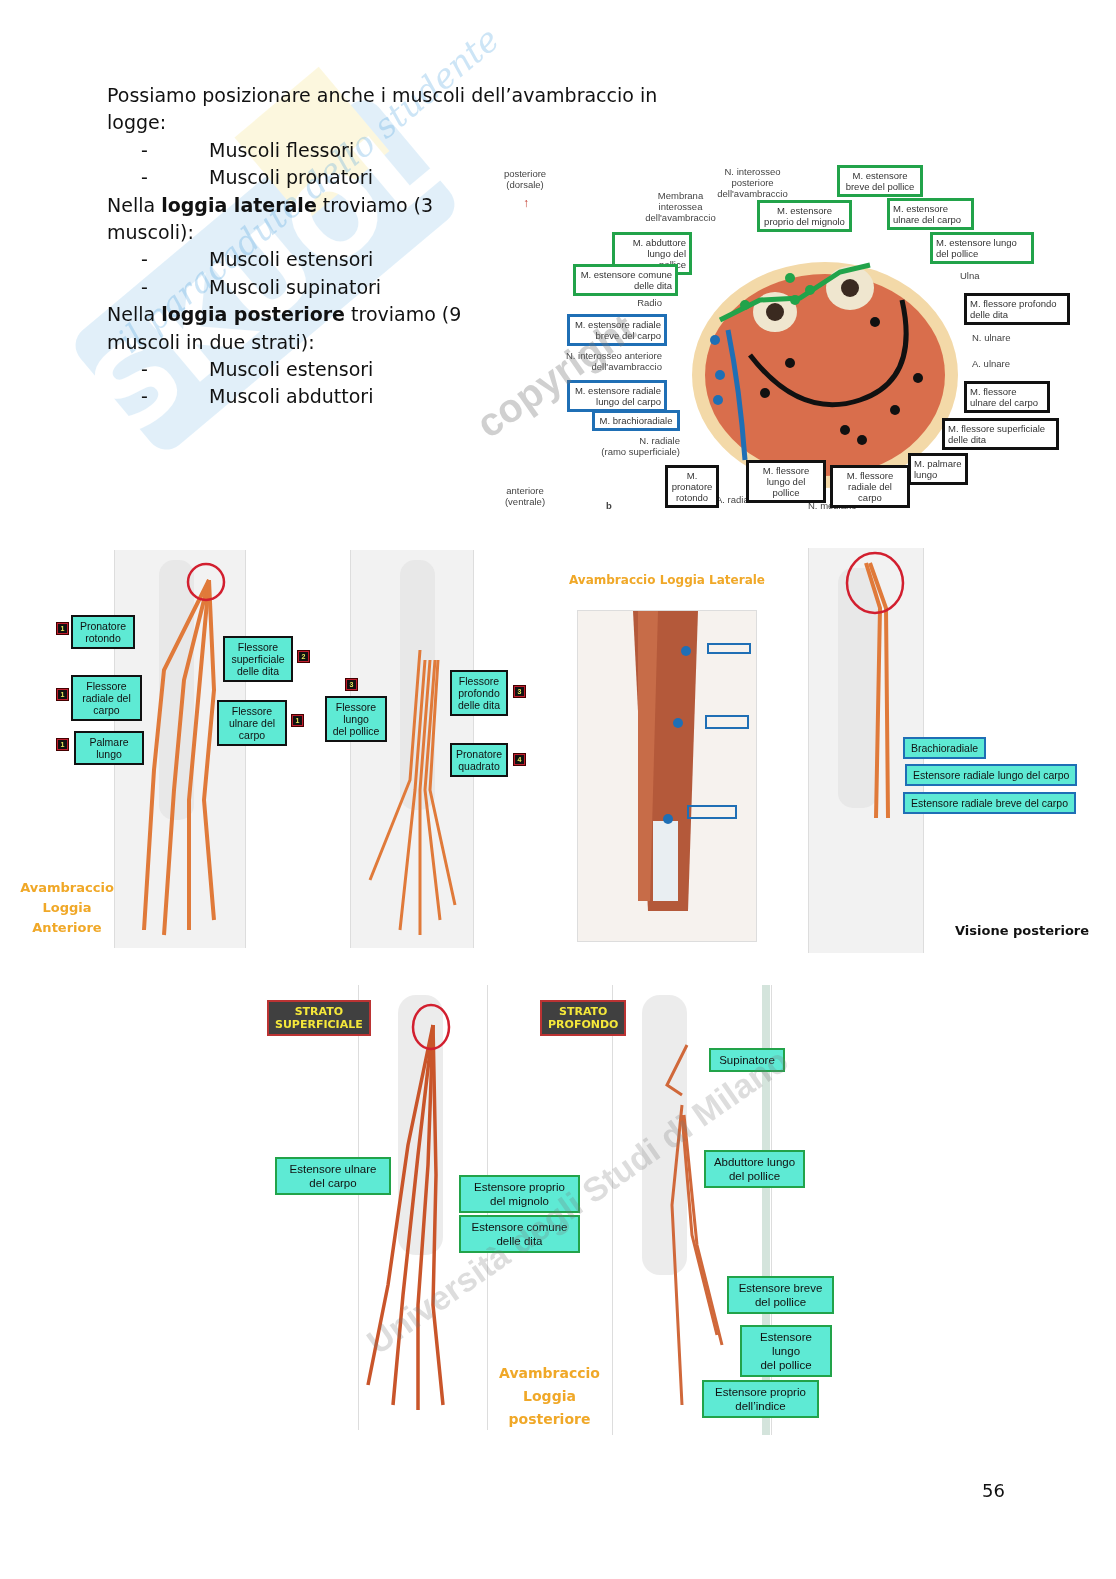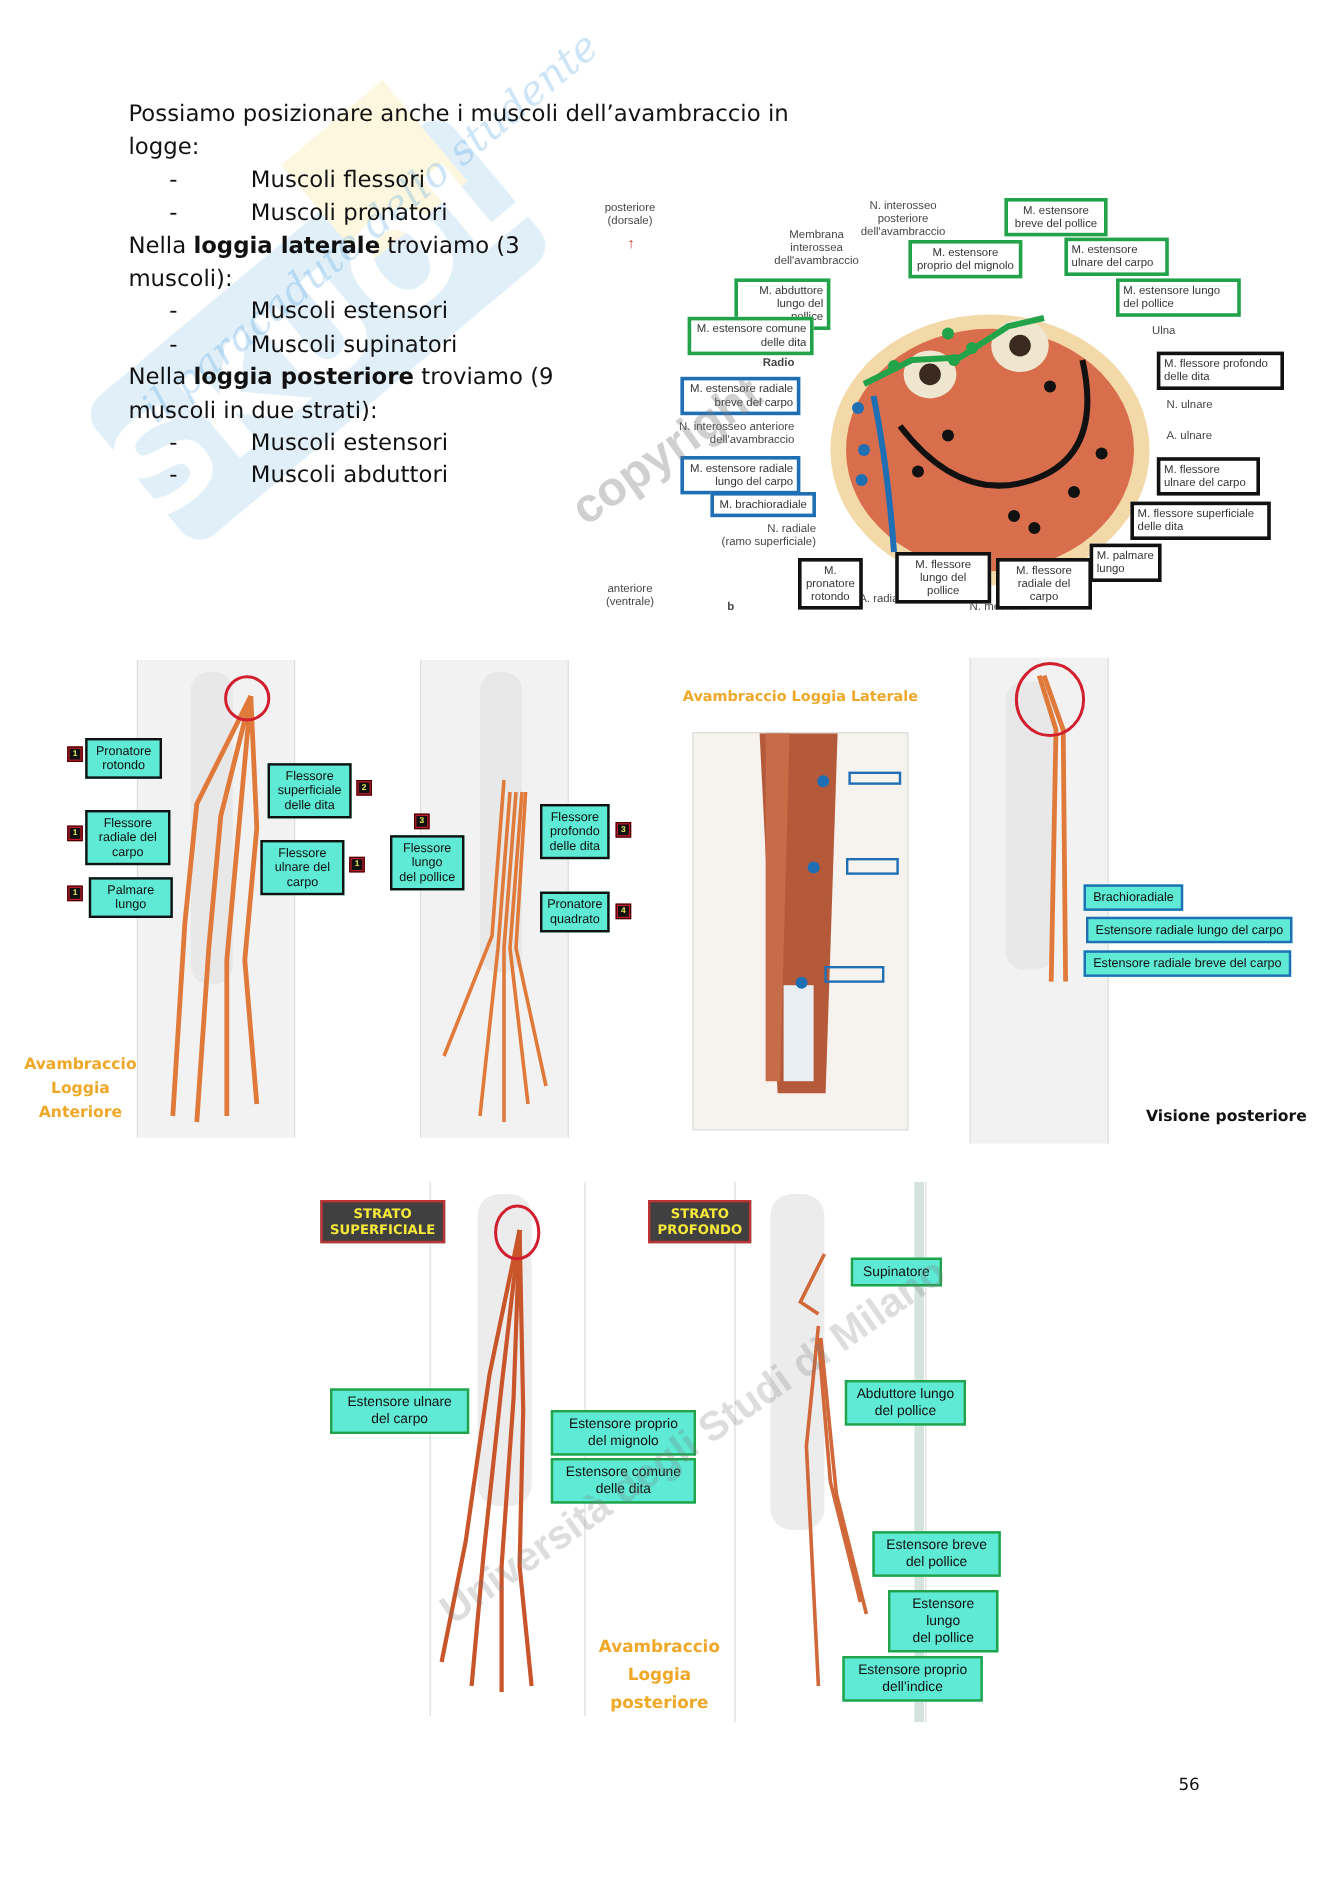--- a/index.html
+++ b/index.html
@@ -18,21 +18,21 @@
   .panel{position:absolute;background:#f2f2f2;border-left:1px solid #ddd;border-right:1px solid #ddd;}
   .comic{font-family:"DejaVu Sans",sans-serif;font-weight:bold;}
   .box{position:absolute;background:#5eead4;box-sizing:border-box;font-size:10.5px;line-height:12px;text-align:center;color:#111;padding:3px 4px;}
   .box.k2{border:2px solid #111;}
   .box.b2{border:2px solid #1f6fb5;font-size:10.5px;text-align:left;padding:3px 6px;}
   .box.g2{border:2px solid #22a34a;font-size:11.5px;line-height:14px;}
   .badge{position:absolute;width:13px;height:13px;background:#c01e2e;border:1px solid #400;box-sizing:border-box;}
   .badge span{display:block;margin:1px;width:9px;height:9px;background:#111;color:#e8e85a;font-size:7px;line-height:9px;text-align:center;font-weight:bold;}
   .orange-cap{position:absolute;color:#f0a828;font-size:13px;line-height:20px;text-align:center;font-family:"DejaVu Sans",sans-serif;font-weight:bold;}
   .strato{position:absolute;background:#404040;border:2px solid #b33;color:#f5e83a;font-size:11px;line-height:13px;text-align:center;padding:3px 6px;font-family:"DejaVu Sans",sans-serif;font-weight:bold;}
-  .pagenum{left:982px;top:1480px;font-family:"DejaVu Sans",sans-serif;font-size:14px;color:#111;}
+  .pagenum{left:982px;top:1480px;font-family:"DejaVu Sans",sans-serif;font-size:18px;color:#111;}
 </style>
 </head>
 <body>
 
 <div class="abs" style="left:30px;top:40px;width:470px;height:470px;pointer-events:none;">
   <svg width="470" height="470" viewBox="0 0 470 470">
     <g transform="rotate(-40 235 235)" opacity="0.16">
       <rect x="40" y="160" width="390" height="150" rx="20" fill="#4aa3e0"></rect>
       <rect x="300" y="110" width="110" height="110" fill="#f2d23a"></rect>
       <text x="235" y="275" font-size="110" font-weight="bold" fill="#ffffff" text-anchor="middle" font-family="DejaVu Sans, sans-serif">SKUOL</text>
@@ -94,21 +94,21 @@
         <circle cx="172" cy="180" r="5"></circle>
       </g>
   </svg>
 
   <div class="plain" style="left:215px;top:6px;width:95px;text-align:center;white-space:pre-line;">N. interosseo
 posteriore
 dell'avambraccio</div>
   <div class="plain" style="left:148px;top:30px;width:85px;text-align:center;white-space:pre-line;">Membrana
 interossea
 dell'avambraccio</div>
-  <div class="plain" style="left:110px;top:137px;width:62px;font-weight:bold;">Radio</div>
+  <div class="plain" style="left:110px;top:137px;width:62px;">Radio</div>
   <div class="plain" style="left:470px;top:110px;text-align:left;">Ulna</div>
   <div class="plain" style="left:62px;top:190px;width:110px;white-space:pre-line;">N. interosseo anteriore
 dell'avambraccio</div>
   <div class="plain" style="left:482px;top:172px;text-align:left;">N. ulnare</div>
   <div class="plain" style="left:482px;top:198px;text-align:center;">A. ulnare</div>
   <div class="plain" style="left:95px;top:275px;width:95px;white-space:pre-line;">N. radiale
 (ramo superficiale)</div>
   <div class="plain" style="left:226px;top:334px;text-align:left;">A. radiale</div>
   <div class="plain" style="left:318px;top:340px;text-align:left;">N. mediano</div>
 

